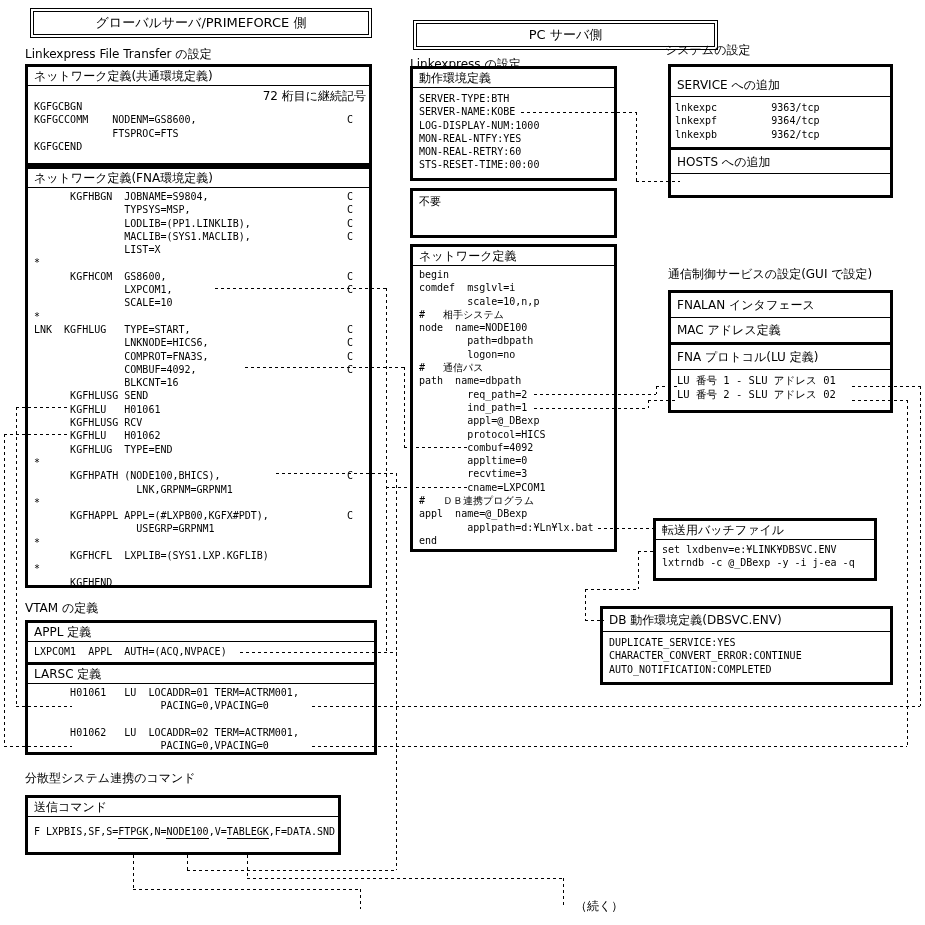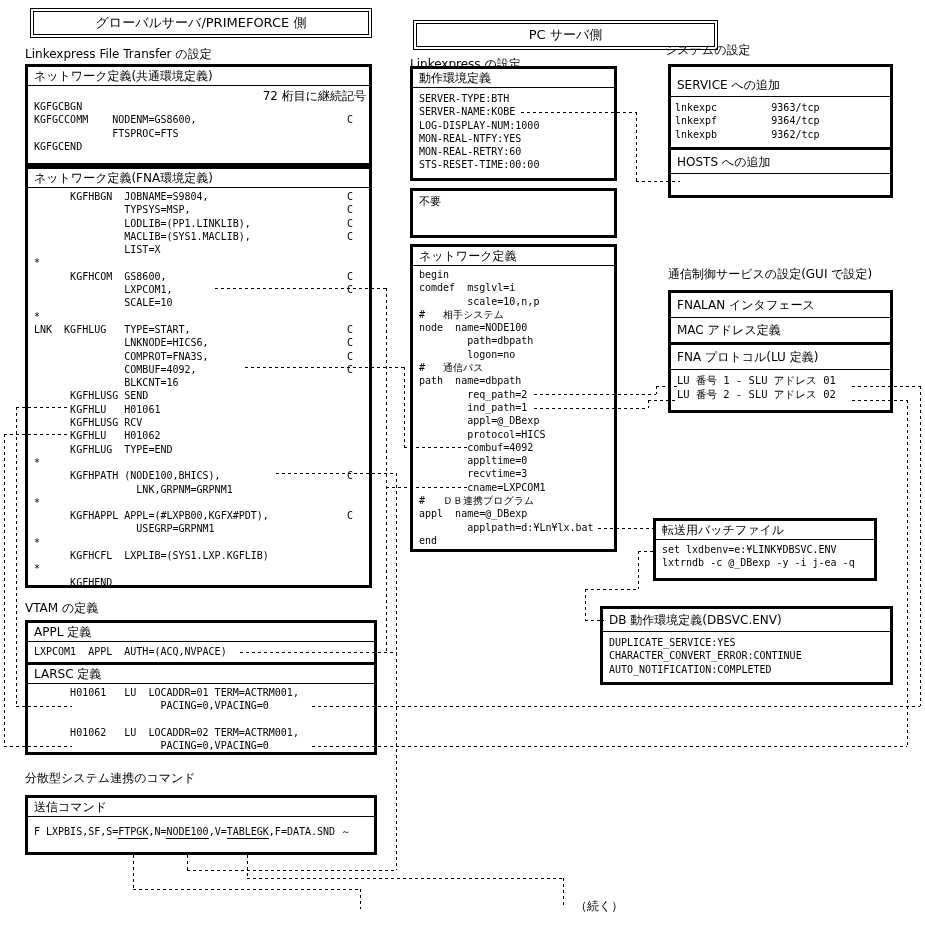--- a/index.html
+++ b/index.html
@@ -85,21 +85,21 @@
     <div class="thick"></div>
     <div class="bt">LARSC 定義</div>
     <pre class="mono">      H01061   LU  LOCADDR=01 TERM=ACTRM001,
                      PACING=0,VPACING=0
 
       H01062   LU  LOCADDR=02 TERM=ACTRM001,
                      PACING=0,VPACING=0</pre>
   </div>
 
   <div class="lbl" style="left:25px;top:770px;">分散型システム連携のコマンド</div>
-  <div class="box" style="left:25px;top:795px;width:352px;height:60px;">
+  <div class="box" style="left:25px;top:795px;width:316px;height:60px;">
     <div class="bt">送信コマンド</div>
     <pre class="mono" style="padding-top:8px;"><span>F LXPBIS,SF,S=</span><span class="u">FTPGK</span><span>,N=</span><span class="u">NODE100</span><span>,V=</span><span class="u">TABLEGK</span><span>,F=DATA.SND ～</span></pre>
   </div>
 
   <div class="lbl" style="left:410px;top:40px;margin-top:16px;">Linkexpress の設定</div>
 
   <div class="box" style="left:410px;top:66px;width:207px;height:115px;">
     <div class="bt">動作環境定義</div>
     <pre class="mono" style="padding-top:4px;">SERVER-TYPE:BTH
 SERVER-NAME:KOBE

